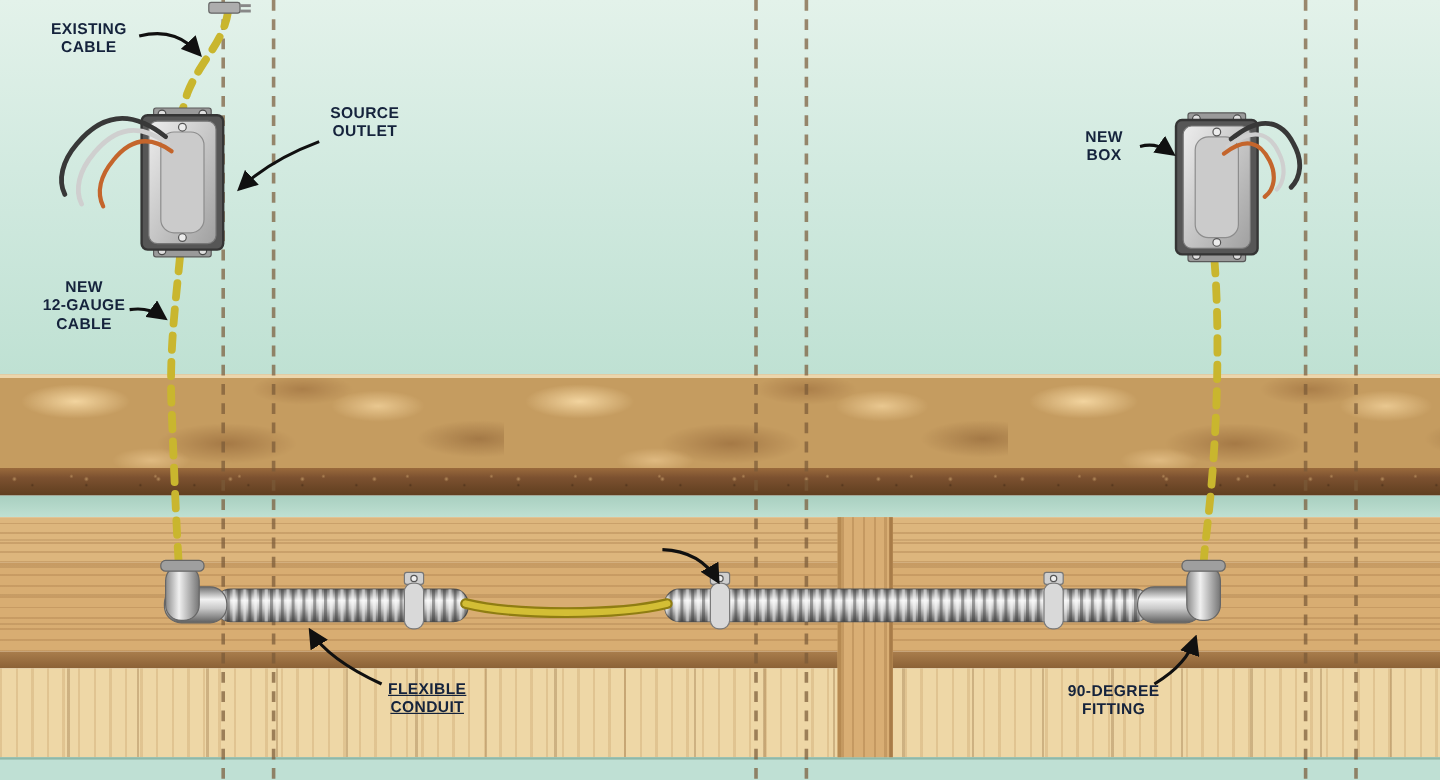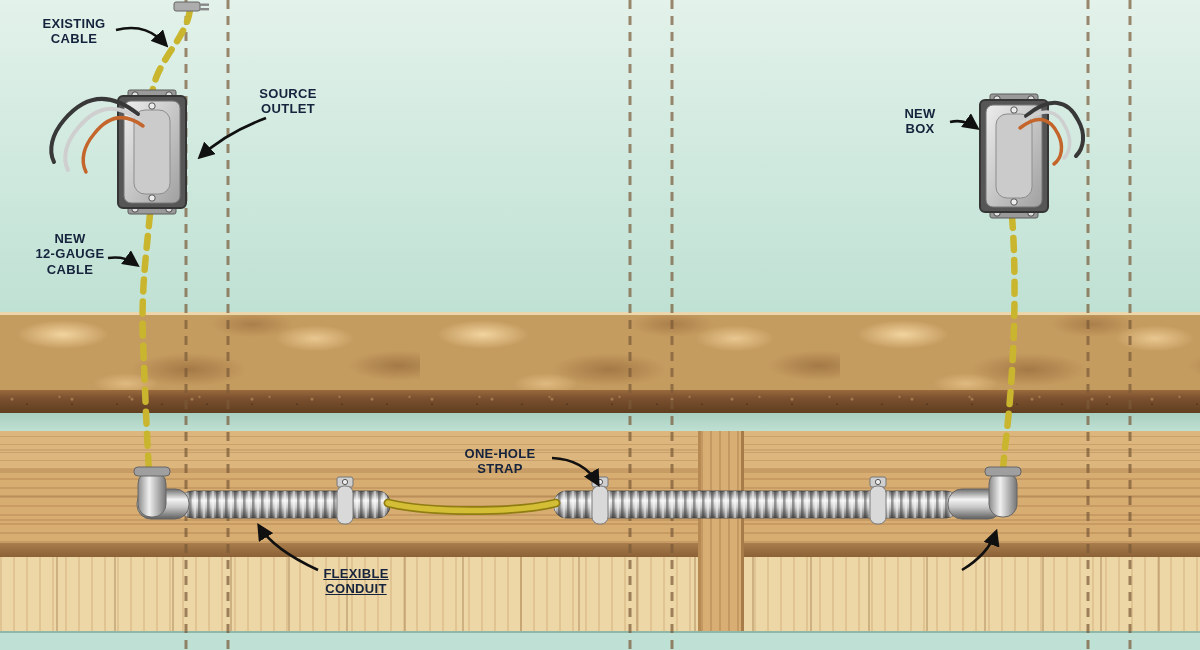--- a/index.html
+++ b/index.html
@@ -213,25 +213,25 @@
       <path d="M950,122 C962,119 970,123 977,128" marker-end="url(#arrow)"></path>
       <path d="M108,258 C122,256 130,260 137,265" marker-end="url(#arrow)"></path>
       <path d="M552,458 C576,459 590,470 598,484" marker-end="url(#arrow)"></path>
       <path d="M318,570 C292,558 270,544 259,526" marker-end="url(#arrow)"></path>
       <path d="M962,570 C982,558 991,546 996,532" marker-end="url(#arrow)"></path>
     </g>
   </svg>
 
   <div class="lbl" style="left:26px;top:16px;width:96px;">EXISTING
 CABLE</div>
-  <div class="lbl" style="left:240px;top:86px;width:96px;">SOURCE
+  <div class="lbl" style="left:256px;top:86px;width:96px;">SOURCE
 OUTLET</div>
   <div class="lbl" style="left:888px;top:106px;width:64px;">NEW
 BOX</div>
   <div class="lbl" style="left:22px;top:231px;width:96px;">NEW
 12-GAUGE
 CABLE</div>
-  <div class="lbl" style="left:448px;top:446px;width:104px;">ONE-HOLE
-STRAP</div>
   <div class="lbl" style="left:306px;top:566px;width:100px;text-decoration:underline;">FLEXIBLE
 CONDUIT</div>
+  <div class="lbl" style="left:876px;top:568px;width:104px;">90-DEGREE
+FITTING</div>
 
 </div>
 
 </body></html>

